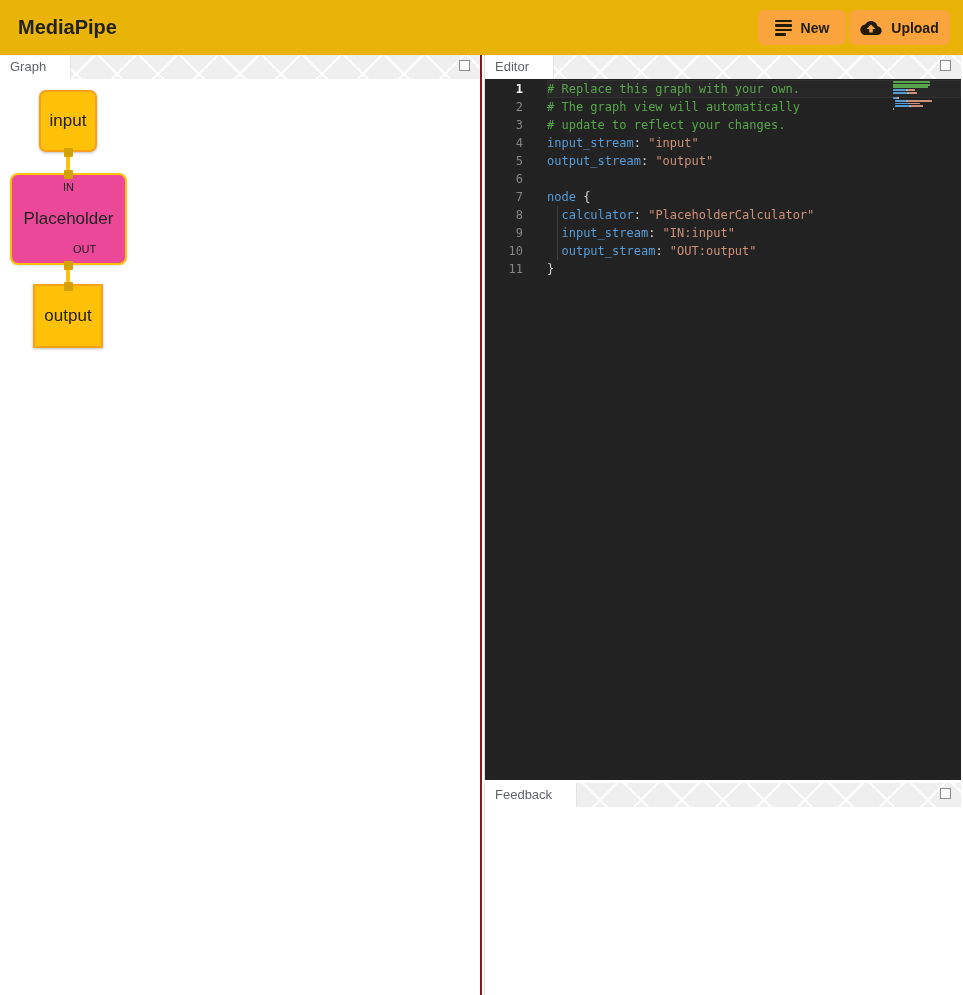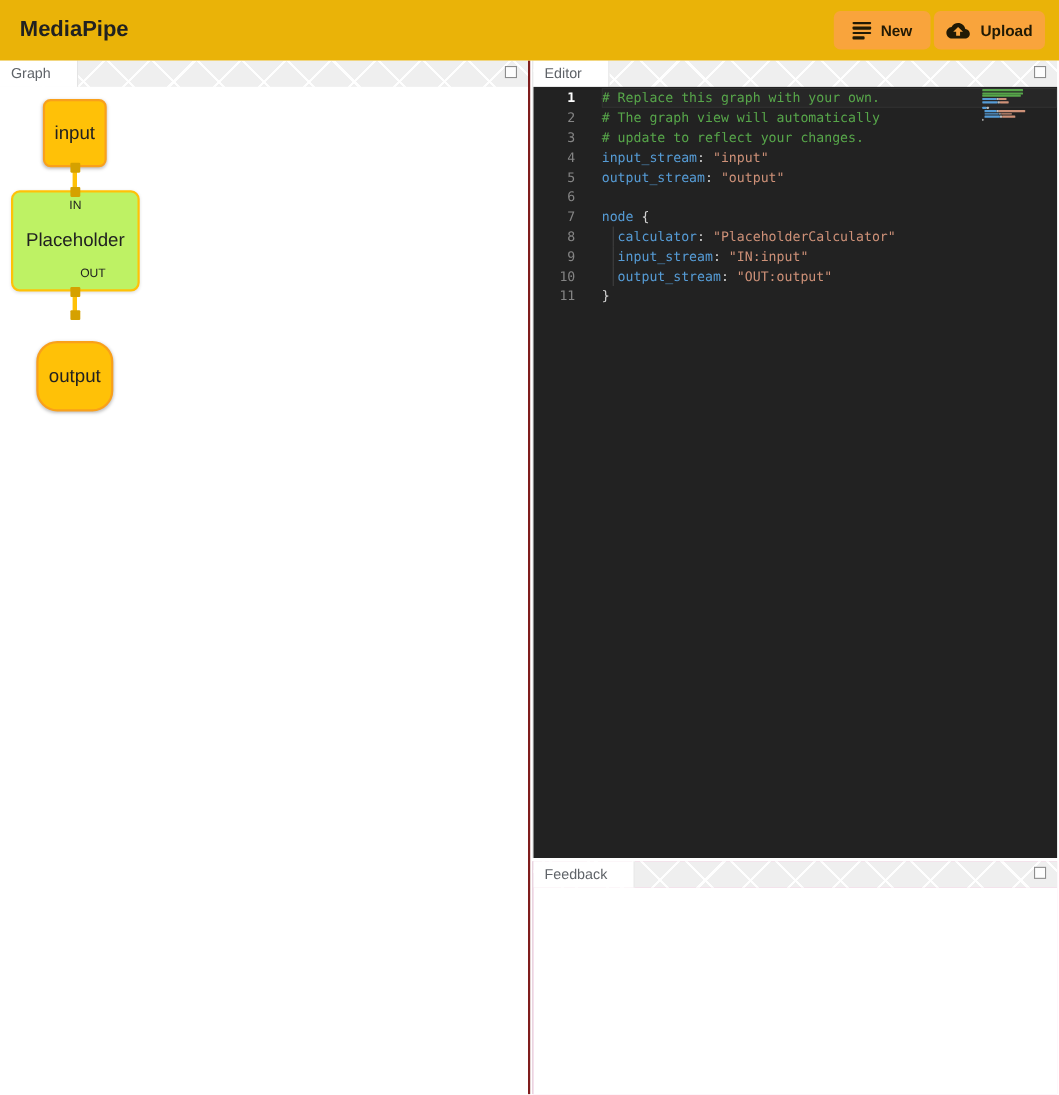--- a/index.html
+++ b/index.html
@@ -58,24 +58,24 @@
   .edge { position:absolute; width:4px; background:#FFC107; z-index:1; }
   .edge.e1 { left:66px; top:68px; height:28px; }
   .edge.e2 { left:66px; top:184px; height:24px; }
   .gnode {
     position:absolute; z-index:2; background:#FFC107; border:2px solid #F9A01B;
     display:flex; align-items:center; justify-content:center;
     font-size:17px; font-weight:400; color:#212121;
     box-shadow:0 1px 3px rgba(0,0,0,.25);
   }
   .gnode.input  { left:39px; top:11px;  width:58px; height:62px; border-radius:7px; }
-  .gnode.output { left:33px; top:205px; width:70px; height:64px; border-radius:19px;margin-top:26px; }
+  .gnode.output { left:33px; top:205px; width:70px; height:64px; border-radius:1px; }
   .calc-node {
     position:absolute; z-index:2; left:10px; top:94px; width:117px; height:92px;
-    background:#bef264; border:2px solid #FFC107; border-radius:8px;
+    background:#ec4899; border:2px solid #FFC107; border-radius:8px;
     box-shadow:0 1px 3px rgba(0,0,0,.12);
   }
   .calc-node .port-label { position:absolute; width:100%; text-align:center; font-size:11px; color:#212121; }
   .calc-node .port-label.in  { top:6px; }
   .calc-node .port-label.out { bottom:8px;padding-left:32px; }
   .calc-node .calc-label {
     position:absolute; top:0; bottom:0; width:100%;
     display:flex; align-items:center; justify-content:center;
     font-size:17px; font-weight:500; color:#212121;
   }

